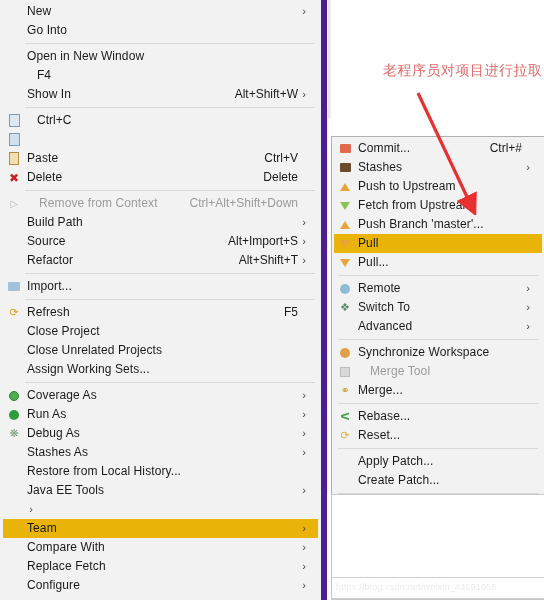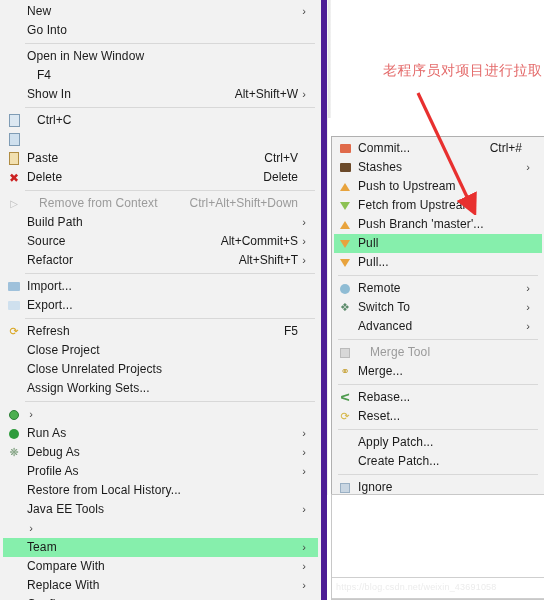--- a/index.html
+++ b/index.html
@@ -40,21 +40,21 @@
     display:flex;align-items:center;justify-content:center;
     font-size:10px;line-height:1;
   }
   .mi .lbl{flex:1;font-size:12px;padding-left:2px;letter-spacing:0.1px;}
   .mi .acc{font-size:12px;color:#1a1a1a;padding-left:12px;}
   .mi .arw{
     width:12px;min-width:12px;text-align:center;
     font-size:11px;color:#444;
   }
   .mi.disabled .lbl,.mi.disabled .acc{color:#9b9b9b;margin-left:12px;}
-  .mi.sel{background:#86efac;}
+  .mi.sel{background:#eab308;}
   .sep{height:1px;background:#d8d8d8;margin:3px 6px 3px 25px;}
   .sep.full{margin-left:6px;}
 
   
   .sub-menu{
     position:absolute;
     left:331px;top:136px;
     width:213px;
     background:#f2f2f2;
     border:1px solid #b0b0b0;
@@ -214,44 +214,37 @@
         <span class="arw"></span>
       </div>
       <div class="mi">
         <span class="ico"></span>
         <span class="lbl">Build Path</span>
         <span class="arw">›</span>
       </div>
       <div class="mi">
         <span class="ico"></span>
         <span class="lbl">Source</span>
-        <span class="acc">Alt+Commit+S</span>
+        <span class="acc">Alt+Import+S</span>
         <span class="arw">›</span>
       </div>
       <div class="mi">
         <span class="ico"></span>
         <span class="lbl">Refactor</span>
         <span class="acc">Alt+Shift+T</span>
         <span class="arw">›</span>
       </div>
       <div class="sep"></div>
       <div class="mi">
         <span class="ico">
           <span class="imp"></span>
         </span>
         <span class="lbl">Import...</span>
         <span class="arw"></span>
       </div>
-      <div class="mi">
-        <span class="ico">
-          <span class="exp"></span>
-        </span>
-        <span class="lbl">Export...</span>
-        <span class="arw"></span>
-      </div>
       <div class="sep"></div>
       <div class="mi">
         <span class="ico">
           <span class="refr">⟳</span>
         </span>
         <span class="lbl">Refresh</span>
         <span class="acc">F5</span>
         <span class="arw"></span>
       </div>
       <div class="mi">
@@ -267,39 +260,40 @@
       <div class="mi">
         <span class="ico"></span>
         <span class="lbl">Assign Working Sets...</span>
         <span class="arw"></span>
       </div>
       <div class="sep"></div>
       <div class="mi">
         <span class="ico">
           <span class="dotg2"></span>
         </span>
+        <span class="lbl">Coverage As</span>
         <span class="arw">›</span>
       </div>
       <div class="mi">
         <span class="ico">
           <span class="dotg"></span>
         </span>
         <span class="lbl">Run As</span>
         <span class="arw">›</span>
       </div>
       <div class="mi">
         <span class="ico">
           <span class="bug">❋</span>
         </span>
         <span class="lbl">Debug As</span>
         <span class="arw">›</span>
       </div>
       <div class="mi">
         <span class="ico"></span>
-        <span class="lbl">Profile As</span>
+        <span class="lbl">Stashes As</span>
         <span class="arw">›</span>
       </div>
       <div class="mi">
         <span class="ico"></span>
         <span class="lbl">Restore from Local History...</span>
         <span class="arw"></span>
       </div>
       <div class="mi">
         <span class="ico"></span>
         <span class="lbl">Java EE Tools</span>
@@ -314,21 +308,21 @@
         <span class="lbl">Team</span>
         <span class="arw">›</span>
       </div>
       <div class="mi">
         <span class="ico"></span>
         <span class="lbl">Compare With</span>
         <span class="arw">›</span>
       </div>
       <div class="mi">
         <span class="ico"></span>
-        <span class="lbl">Replace With</span>
+        <span class="lbl">Replace Fetch</span>
         <span class="arw">›</span>
       </div>
       <div class="mi">
         <span class="ico"></span>
         <span class="lbl">Configure</span>
         <span class="arw">›</span>
       </div>
     </div>
 
   <div class="sub-menu" id="sub-menu">
@@ -396,20 +390,27 @@
         </span>
         <span class="lbl">Switch To</span>
         <span class="arw">›</span>
       </div>
       <div class="mi">
         <span class="ico"></span>
         <span class="lbl">Advanced</span>
         <span class="arw">›</span>
       </div>
       <div class="sep full"></div>
+      <div class="mi">
+        <span class="ico">
+          <span class="sync"></span>
+        </span>
+        <span class="lbl">Synchronize Workspace</span>
+        <span class="arw"></span>
+      </div>
       <div class="mi disabled">
         <span class="ico">
           <span class="mtool"></span>
         </span>
         <span class="lbl">Merge Tool</span>
         <span class="arw"></span>
       </div>
       <div class="mi">
         <span class="ico">
           <span class="merge">⚭</span>

